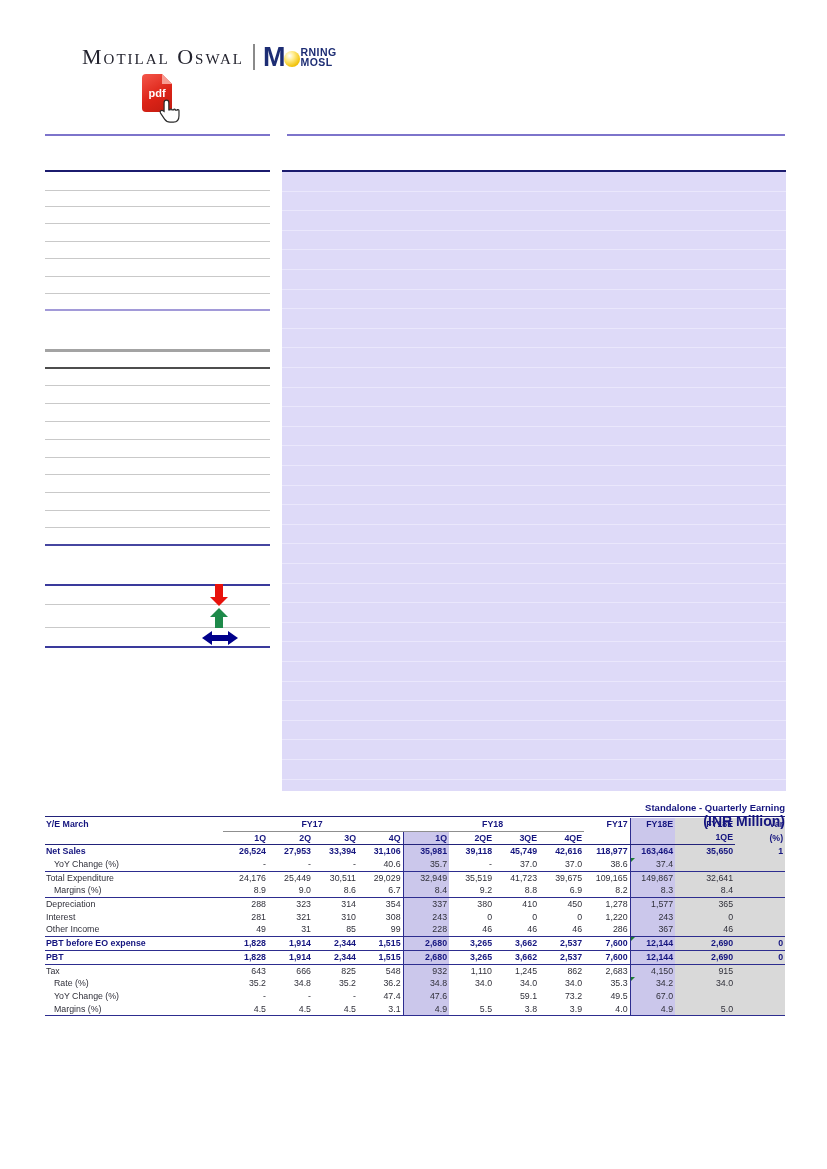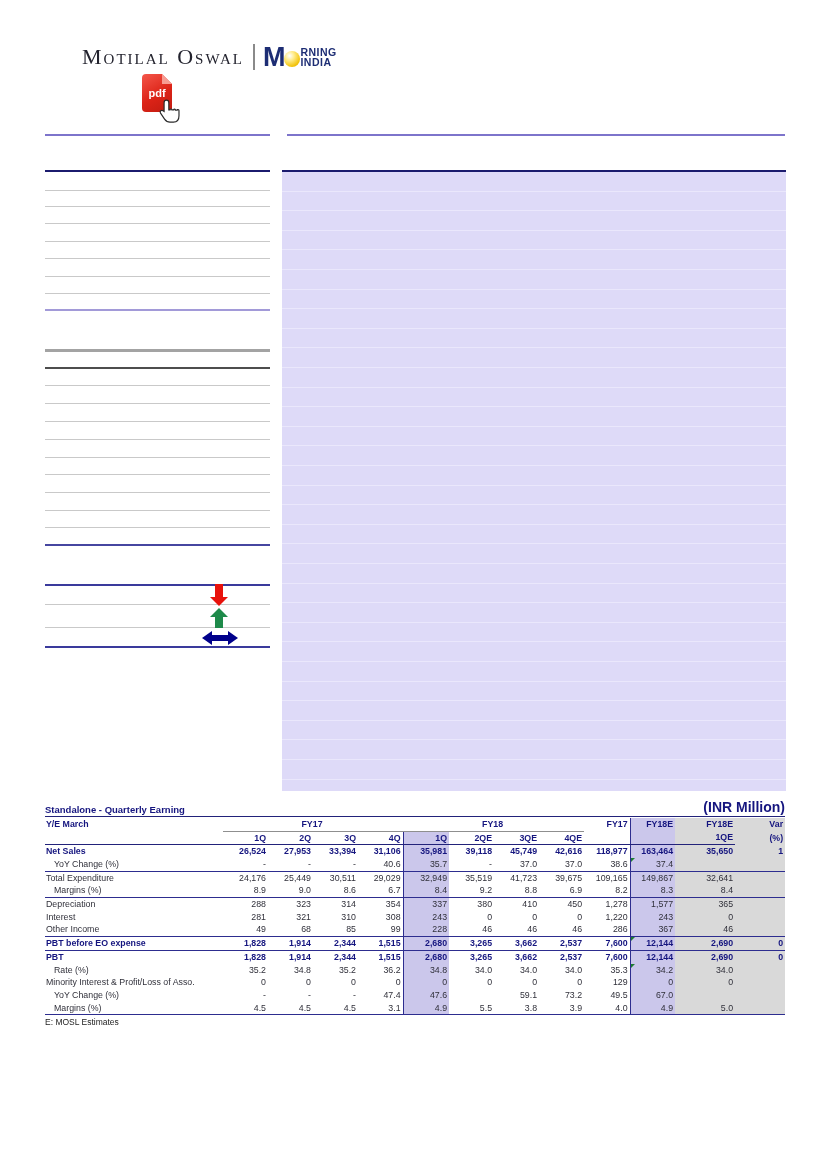--- a/index.html
+++ b/index.html
@@ -38,21 +38,21 @@
          border-top:2px solid #1b1b6e;
          background:repeating-linear-gradient(to bottom,#dedaf8 0px,#dedaf8 18.6px,#eae7fc 18.6px,#eae7fc 19.6px);}
   .topline-right{position:absolute;left:287px;top:134px;width:498px;height:2px;background:#7d74cb;}
 
   
   .arrows{position:absolute;left:200px;top:582px;}
 
   
   .tblwrap{position:absolute;left:45px;top:802px;width:740px;}
   .tbl-caption{display:flex;justify-content:space-between;align-items:flex-end;
-               border-bottom:1.5px solid #22227a;padding-bottom:1px;height:13px;}
+               border-bottom:1.5px solid #22227a;padding-bottom:1px;height:13px;flex-direction:column;}
   .tbl-title{font-size:9.5px;font-weight:bold;color:#15157f;}
   .tbl-unit{font-size:14px;font-weight:bold;color:#15157f;}
   table.q{border-collapse:collapse;table-layout:fixed;width:740px;margin-top:1px;}
   table.q th,table.q td{font-size:8.8px;height:12.7px;padding:0 2px 0 0;line-height:1;
       white-space:nowrap;overflow:hidden;font-weight:normal;color:#30303a;text-align:right;}
   table.q .lbl{text-align:left;padding-left:1px;}
   table.q tr.hdr th{font-weight:bold;color:#15157f;}
   table.q .grp-span{text-align:center;border-bottom:1px solid #8f8f8f;}
   table.q tr.sub th{border-bottom:1.5px solid #22227a;}
   table.q tr.sub th.nb{border-bottom:none;}
@@ -74,21 +74,21 @@
 <div class="page">
 
   <div class="brand">
     <span class="wordmark">Motilal Oswal</span>
     <span class="brand-sep"></span>
     <span class="mi">
       <span class="mi-m">M</span>
       <span class="mi-sun"></span>
       <span class="mi-stack">
         <span>RNING</span>
-        <span>INDIA</span>
+        <span>MOSL</span>
       </span>
     </span>
   </div>
 
   <div class="pdf">
     <span class="fold-w"></span>
     <span class="fold-r"></span>
     <span class="pdf-txt">pdf</span>
   </div>
   <svg class="cursor" viewBox="0 0 20 22">
@@ -277,21 +277,21 @@
             <td class="">0</td>
             <td class="">0</td>
             <td class="">1,220</td>
             <td class="hl vl">243</td>
             <td class="est">0</td>
             <td class="est"></td>
           </tr>
           <tr class="">
             <th class="lbl">Other Income</th>
             <td class="">49</td>
-            <td class="">68</td>
+            <td class="">31</td>
             <td class="">85</td>
             <td class="">99</td>
             <td class="hl vl">228</td>
             <td class="">46</td>
             <td class="">46</td>
             <td class="">46</td>
             <td class="">286</td>
             <td class="hl vl">367</td>
             <td class="est">46</td>
             <td class="est"></td>
@@ -319,48 +319,48 @@
             <td class="">1,515</td>
             <td class="hl vl">2,680</td>
             <td class="">3,265</td>
             <td class="">3,662</td>
             <td class="">2,537</td>
             <td class="">7,600</td>
             <td class="hl vl">12,144</td>
             <td class="est">2,690</td>
             <td class="est">0</td>
           </tr>
+          <tr class="bt ">
+            <th class="lbl">Tax</th>
+            <td class="">643</td>
+            <td class="">666</td>
+            <td class="">825</td>
+            <td class="">548</td>
+            <td class="hl vl">932</td>
+            <td class="">1,110</td>
+            <td class="">1,245</td>
+            <td class="">862</td>
+            <td class="">2,683</td>
+            <td class="hl vl">4,150</td>
+            <td class="est">915</td>
+            <td class="est"></td>
+          </tr>
           <tr class="">
             <th class="lbl ind">Rate (%)</th>
             <td class="">35.2</td>
             <td class="">34.8</td>
             <td class="">35.2</td>
             <td class="">36.2</td>
             <td class="hl vl">34.8</td>
             <td class="">34.0</td>
             <td class="">34.0</td>
             <td class="">34.0</td>
             <td class="">35.3</td>
             <td class="hl vl rel">34.2<span class="flag"></span></td>
             <td class="est">34.0</td>
-            <td class="est"></td>
-          </tr>
-          <tr class="">
-            <th class="lbl">Minority Interest &amp; Profit/Loss of Asso.</th>
-            <td class="">0</td>
-            <td class="">0</td>
-            <td class="">0</td>
-            <td class="">0</td>
-            <td class="hl vl">0</td>
-            <td class="">0</td>
-            <td class="">0</td>
-            <td class="">0</td>
-            <td class="">129</td>
-            <td class="hl vl">0</td>
-            <td class="est">0</td>
             <td class="est"></td>
           </tr>
           <tr class="">
             <th class="lbl ind">YoY Change (%)</th>
             <td class="">-</td>
             <td class="">-</td>
             <td class="">-</td>
             <td class="">47.4</td>
             <td class="hl vl">47.6</td>
             <td class=""></td>
@@ -381,16 +381,15 @@
             <td class="">5.5</td>
             <td class="">3.8</td>
             <td class="">3.9</td>
             <td class="">4.0</td>
             <td class="hl vl">4.9</td>
             <td class="est">5.0</td>
             <td class="est"></td>
           </tr>
         </tbody>
     </table>
-    <div class="footnote">E: MOSL Estimates</div>
   </div>
 
 </div>
 
 </body></html>

